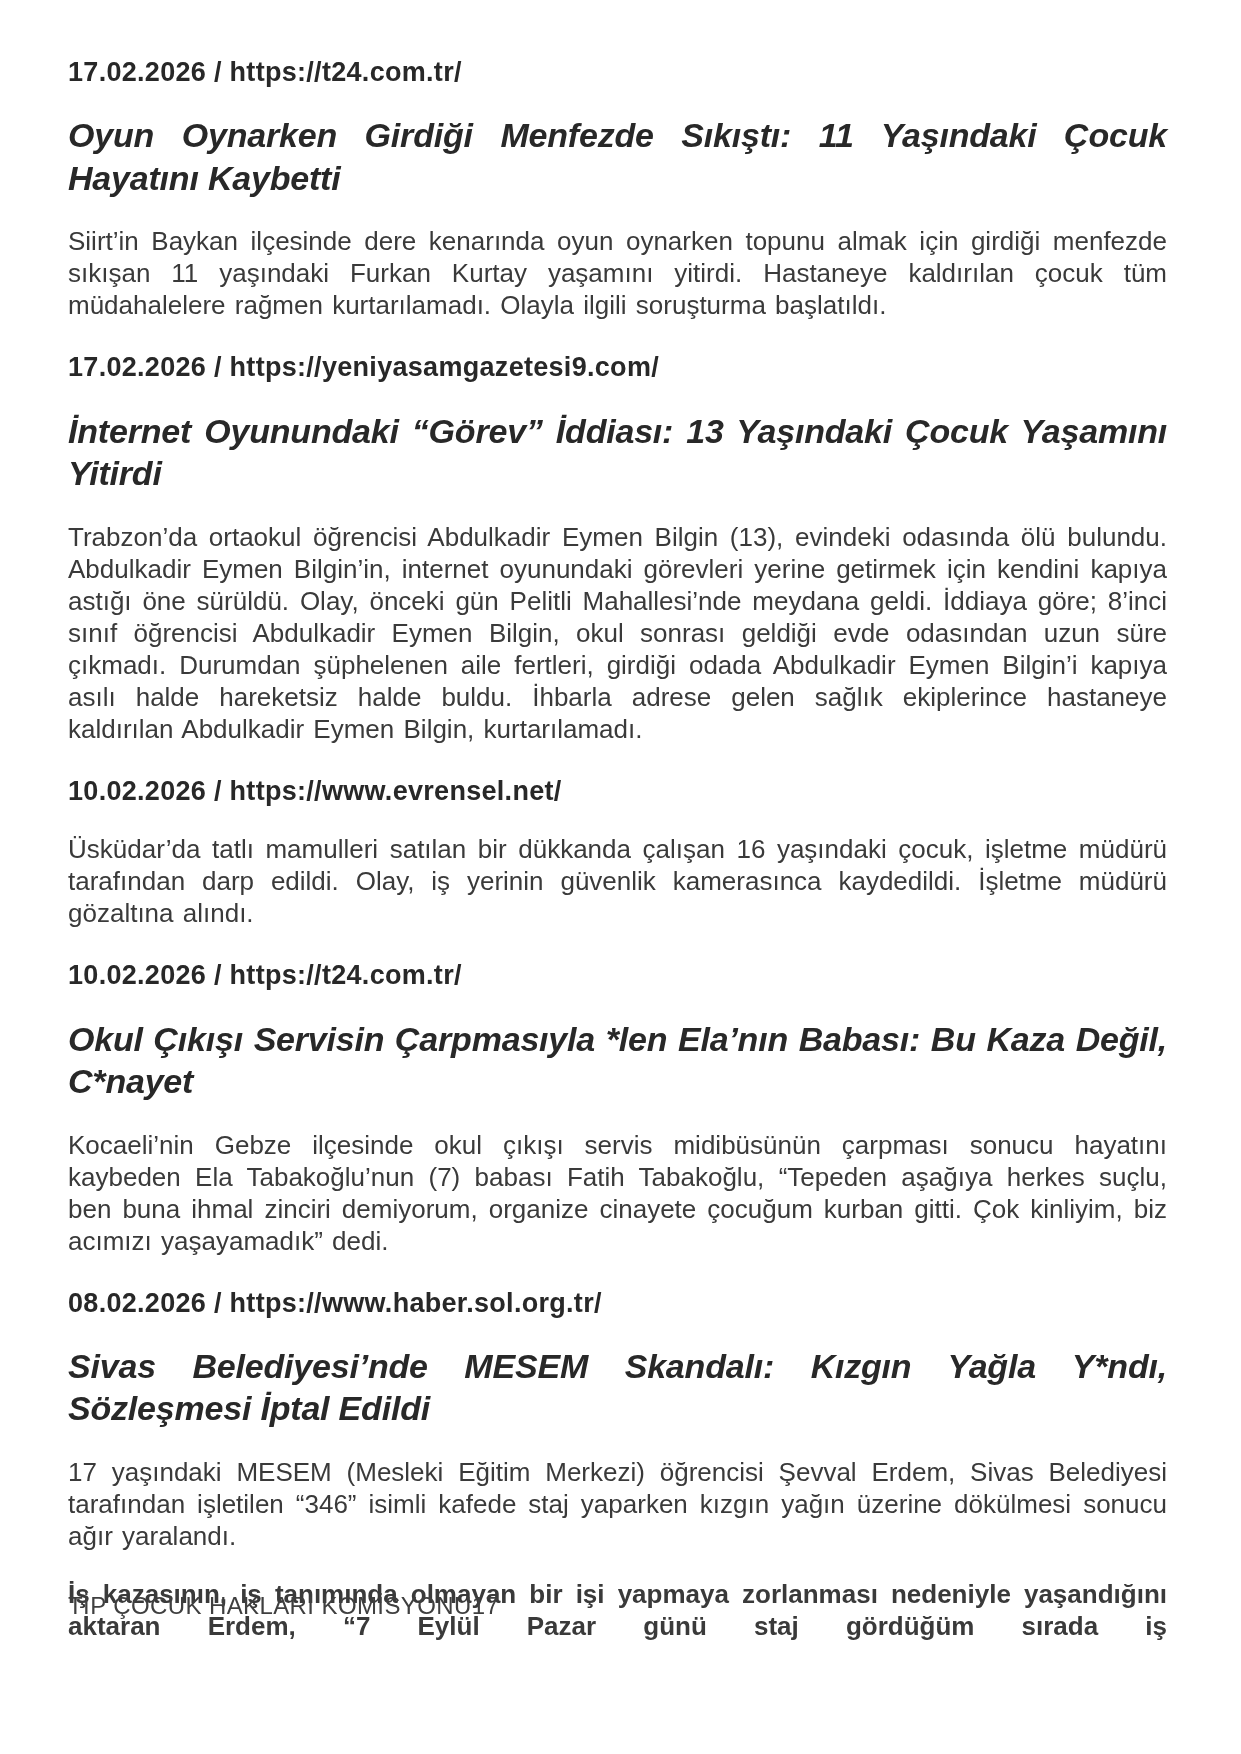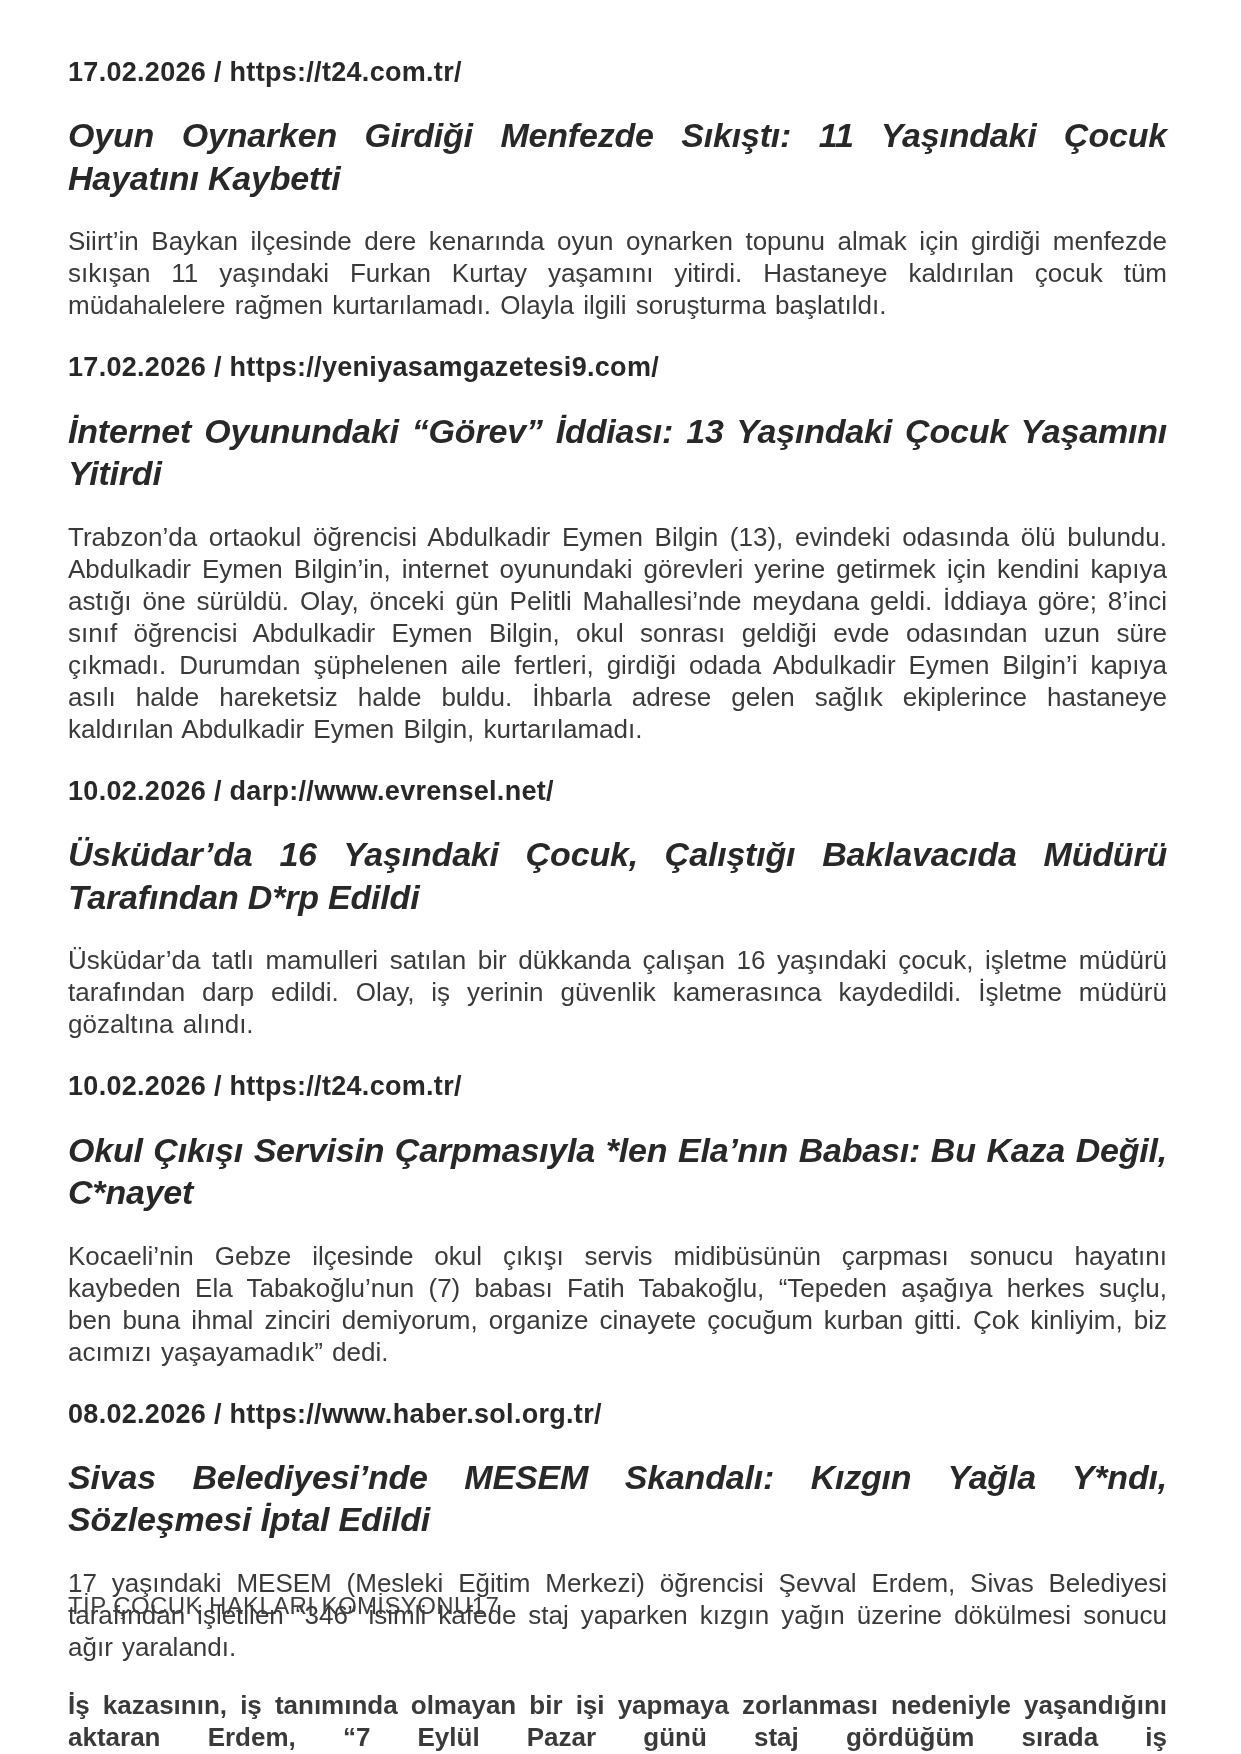--- a/index.html
+++ b/index.html
@@ -68,22 +68,21 @@
     <p class="para">Siirt’in Baykan ilçesinde dere kenarında oyun oynarken topunu almak için girdiği menfezde sıkışan 11 yaşındaki Furkan Kurtay yaşamını yitirdi. Hastaneye kaldırılan çocuk tüm müdahalelere rağmen kurtarılamadı. Olayla ilgili soruşturma başlatıldı.</p>
   </section>
 
   <section class="entry">
     <p class="dateline"><span>17.02.2026</span><span> / </span><span class="url">https://yeniyasamgazetesi9.com/</span></p>
     <h2 class="headline fit">İnternet Oyunundaki “Görev” İddiası: 13 Yaşındaki Çocuk Yaşamını Yitirdi</h2>
     <p class="para">Trabzon’da ortaokul öğrencisi Abdulkadir Eymen Bilgin (13), evindeki odasında ölü bulundu. Abdulkadir Eymen Bilgin’in, internet oyunundaki görevleri yerine getirmek için kendini kapıya astığı öne sürüldü. Olay, önceki gün Pelitli Mahallesi’nde meydana geldi. İddiaya göre; 8’inci sınıf öğrencisi Abdulkadir Eymen Bilgin, okul sonrası geldiği evde odasından uzun süre çıkmadı. Durumdan şüphelenen aile fertleri, girdiği odada Abdulkadir Eymen Bilgin’i kapıya asılı halde hareketsiz halde buldu. İhbarla adrese gelen sağlık ekiplerince hastaneye kaldırılan Abdulkadir Eymen Bilgin, kurtarılamadı.</p>
   </section>
 
   <section class="entry">
-    <p class="dateline"><span>10.02.2026</span><span> / </span><span class="url">darp://www.evrensel.net/</span></p>
-    <h2 class="headline">Üsküdar’da 16 Yaşındaki Çocuk, Çalıştığı Baklavacıda Müdürü Tarafından D*rp Edildi</h2>
+    <p class="dateline"><span>10.02.2026</span><span> / </span><span class="url">https://www.evrensel.net/</span></p>
     <p class="para">Üsküdar’da tatlı mamulleri satılan bir dükkanda çalışan 16 yaşındaki çocuk, işletme müdürü tarafından darp edildi. Olay, iş yerinin güvenlik kamerasınca kaydedildi. İşletme müdürü gözaltına alındı.</p>
   </section>
 
   <section class="entry">
     <p class="dateline"><span>10.02.2026</span><span> / </span><span class="url">https://t24.com.tr/</span></p>
     <h2 class="headline fit">Okul Çıkışı Servisin Çarpmasıyla *len Ela’nın Babası: Bu Kaza Değil, C*nayet</h2>
     <p class="para">Kocaeli’nin Gebze ilçesinde okul çıkışı servis midibüsünün çarpması sonucu hayatını kaybeden Ela Tabakoğlu’nun (7) babası Fatih Tabakoğlu, “Tepeden aşağıya herkes suçlu, ben buna ihmal zinciri demiyorum, organize cinayete çocuğum kurban gitti. Çok kinliyim, biz acımızı yaşayamadık” dedi.</p>
   </section>
 
   <section class="entry">

